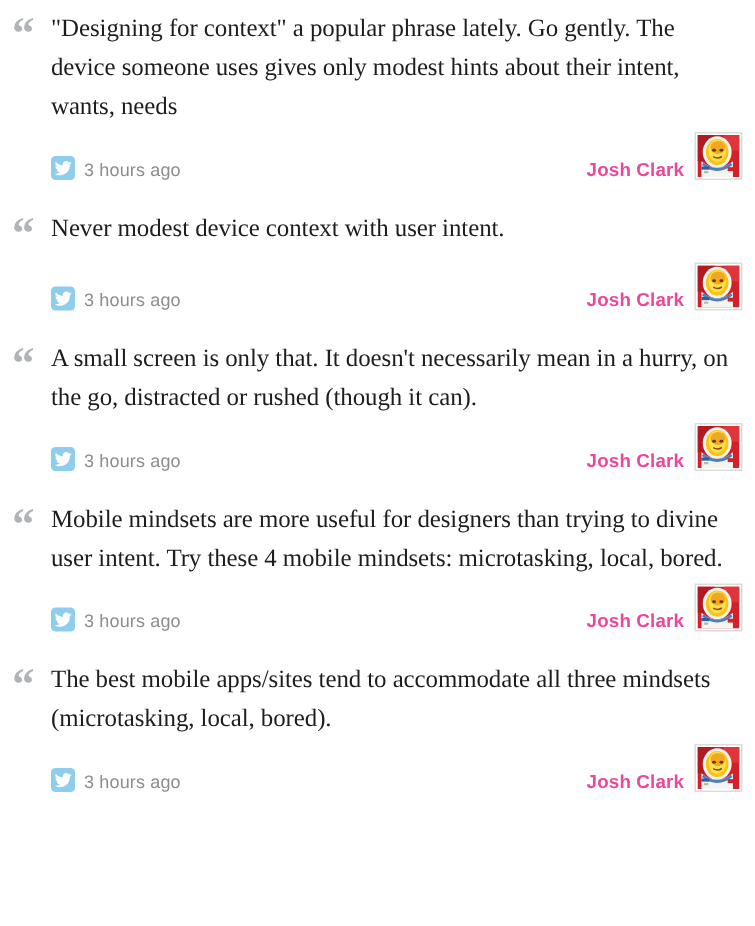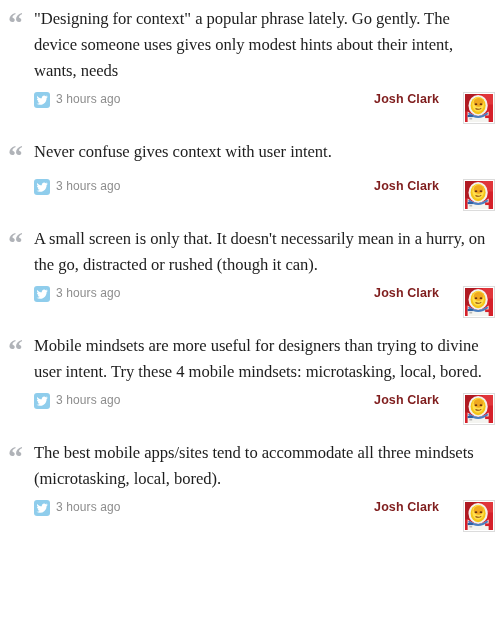--- a/index.html
+++ b/index.html
@@ -50,21 +50,21 @@
     font-family: "Liberation Serif", serif;
     font-size: 16.6px;
     line-height: 26px;
     color: #1d1d1d;
     padding-right: 8px;
     letter-spacing: -0.05px;
   }
 
   .quote-meta {
     display: flex;
-    align-items: flex-start;
+    align-items: flex-end;
     margin-top: 8px;
     padding-left: 26px;
     height: 28px;
   }
 
   .twitter-badge {
     flex: 0 0 auto;
     width: 16px;
     height: 16px;
     border-radius: 3px;
@@ -89,23 +89,23 @@
 
   .meta-spacer {
     flex: 1 1 auto;
   }
 
   .author-name {
     flex: 0 0 auto;
     font-family: "Liberation Sans", sans-serif;
     font-size: 12.5px;
     font-weight: bold;
-    color: #7f1d1d;
+    color: #ec4899;
     letter-spacing: 0.1px;
-    margin-right: 24px;
+    margin-right: 7px;
     white-space: nowrap;
   }
 
   .avatar {
     flex: 0 0 auto;
     width: 32px;
     height: 32px;
     border: 1px solid #dcdcdc;
     background: #ffffff;
     padding: 1px;
@@ -154,21 +154,21 @@
           <rect x="5" y="27.5" width="3.2" height="1.6" fill="#b4b4b0"></rect>
           <rect x="23" y="24.5" width="6" height="3" fill="#d5202a"></rect>
         </svg>
       </span>
     </div>
   </div>
 
   <div class="quote-entry">
     <div class="quote-body">
       <span class="quote-mark">“</span>
-      <div class="quote-text">Never confuse gives context with user intent.</div>
+      <div class="quote-text">Never modest device context with user intent.</div>
     </div>
     <div class="quote-meta">
       <span class="twitter-badge">
         <svg viewBox="0 0 24 24" width="12" height="12" aria-hidden="true">
           <path fill="#ffffff" d="M23 4.9c-.8.4-1.7.6-2.6.8.9-.6 1.6-1.5 2-2.5-.9.5-1.9.9-2.9 1.1-.8-.9-2-1.5-3.3-1.5-2.5 0-4.6 2.1-4.6 4.7 0 .4 0 .7.1 1C7.9 8.3 4.7 6.5 2.5 3.8c-.4.7-.6 1.5-.6 2.4 0 1.6.8 3 2 3.9-.7 0-1.4-.2-2-.6v.1c0 2.3 1.6 4.2 3.7 4.6-.4.1-.8.2-1.2.2-.3 0-.6 0-.9-.1.6 1.9 2.3 3.2 4.3 3.3-1.6 1.3-3.6 2-5.7 2-.4 0-.7 0-1.1-.1 2 1.3 4.5 2.1 7.1 2.1 8.5 0 13.1-7.1 13.1-13.2v-.6c.9-.7 1.7-1.5 2.3-2.4z"></path>
         </svg>
       </span>
       <span class="timestamp">3 hours ago</span>
       <span class="meta-spacer"></span>
       <span class="author-name">Josh Clark</span>

